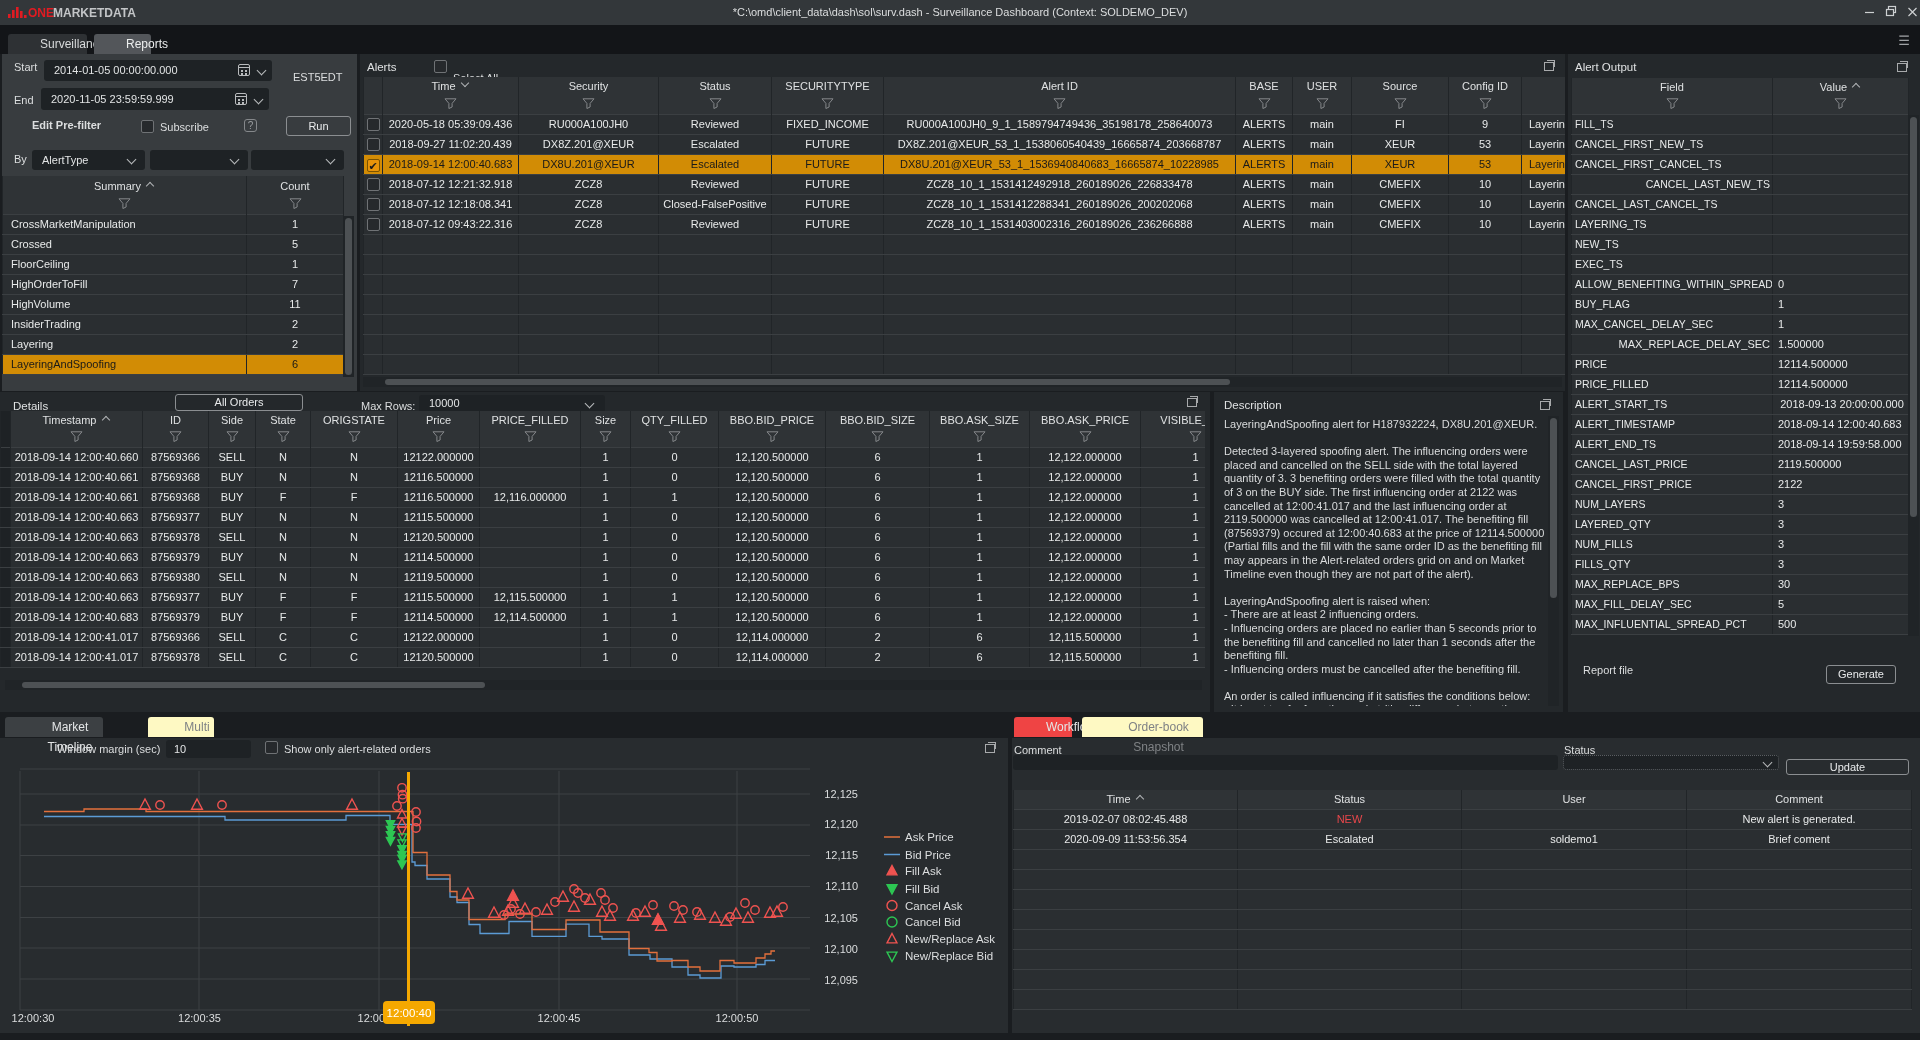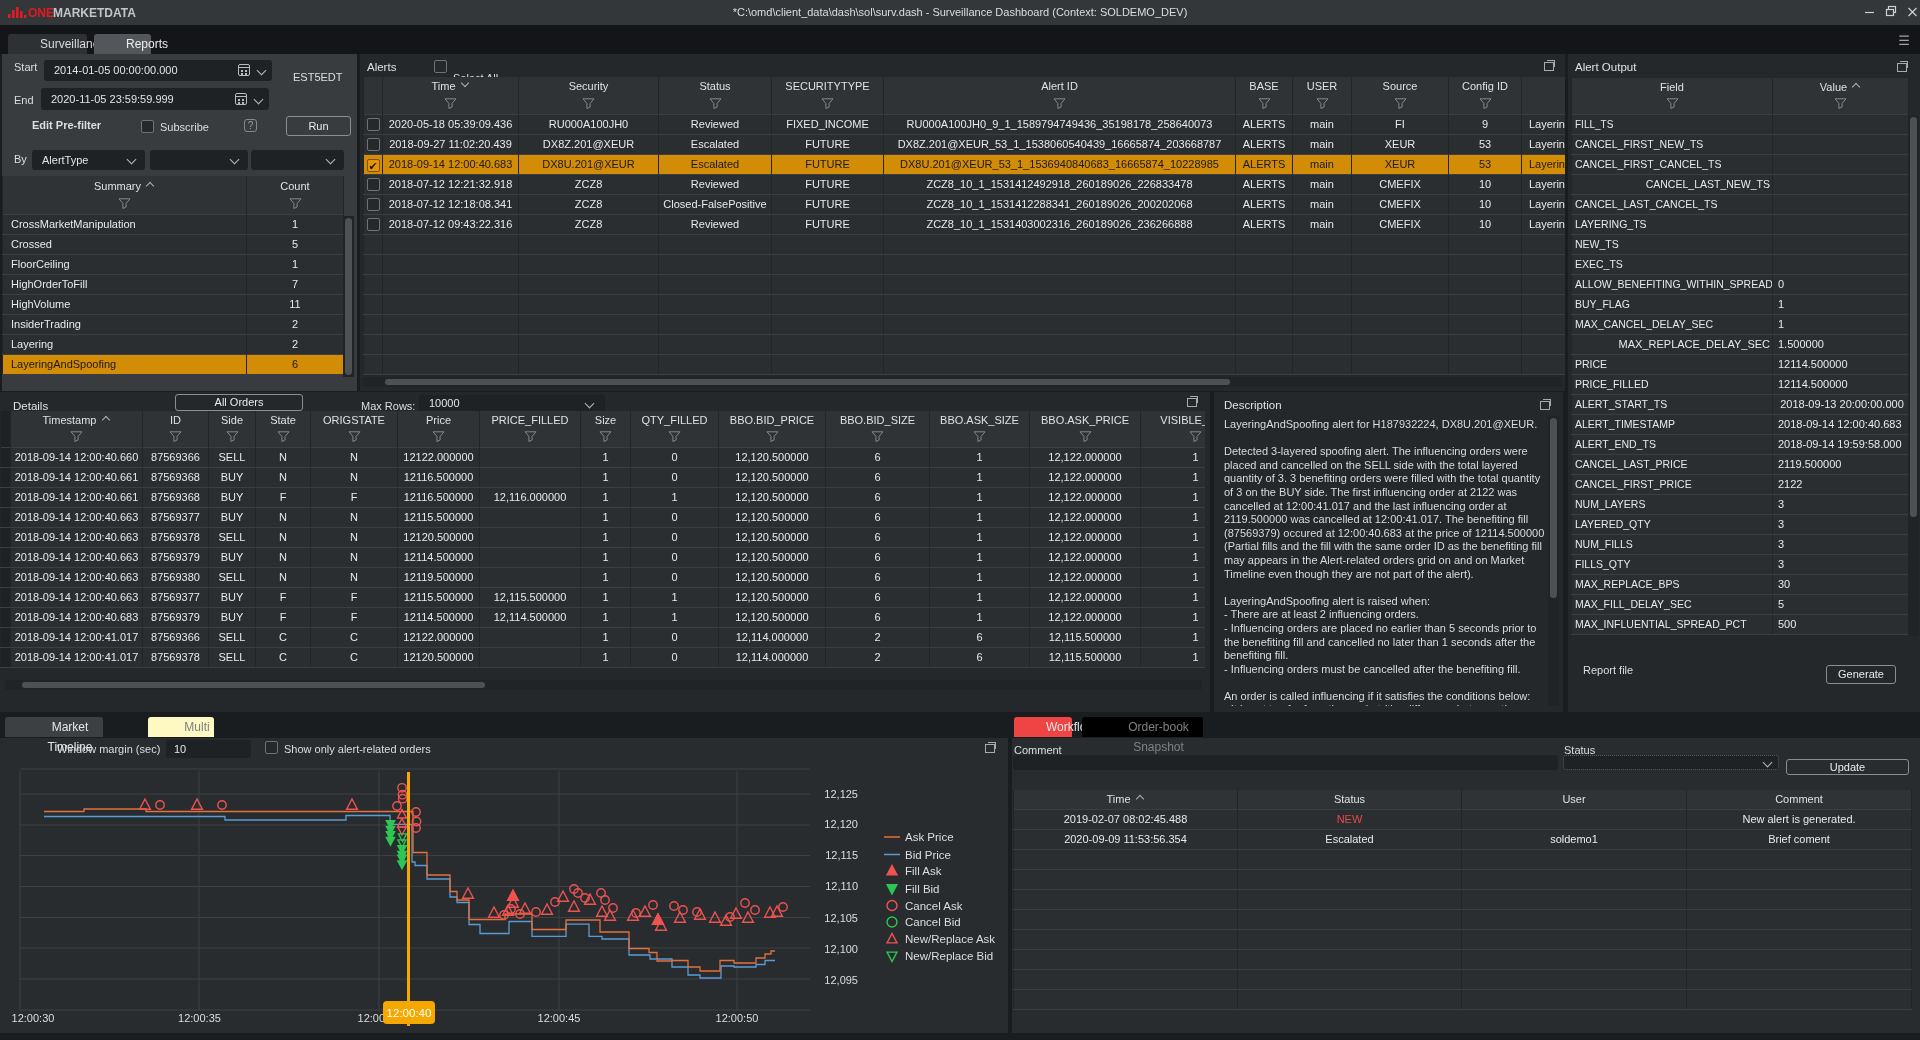--- a/index.html
+++ b/index.html
@@ -955,21 +955,21 @@
       <path d="M892 170.5 L896.95 179.85 L887.05 179.85 Z" fill="none" stroke="#ef5350" stroke-width="1.4"></path>
       <text x="905" y="180" fill="#dcdedf" font-size="11.5px">New/Replace Ask</text>
       <path d="M892 198.5 L896.95 189.15 L887.05 189.15 Z" fill="none" stroke="#2dc653" stroke-width="1.4"></path>
       <text x="905" y="197" fill="#dcdedf" font-size="11.5px">New/Replace Bid</text>
     </svg>
 </div>
 
 <div class="panel" id="wfpanel" style="left:1012px;top:715px;width:908px;height:318px;background:#282c2f;">
   <div style="position:absolute;left:0;top:0;width:908px;height:23px;background:#1a1d20;"></div>
   <div class="tab" style="left:2px;top:2px;width:58px;background:#ef4444;color:#e4e6e7;position:absolute;">Workflow</div>
-  <div class="tab" style="left:70px;top:2px;width:121px;background:#000000;color:#7f8285;position:absolute;">Order-book Snapshot</div>
+  <div class="tab" style="left:70px;top:2px;width:121px;background:#fef9c3;color:#7f8285;position:absolute;">Order-book Snapshot</div>
   <div class="flabel" style="left:2px;top:29px;">Comment</div>
   <div class="input" style="left:1px;top:40px;width:545px;height:15px;"></div>
   <div class="flabel" style="left:552px;top:29px;">Status</div>
   <div class="input" style="left:551px;top:40px;width:216px;height:15px;border:1px dotted #5a5e62;"></div>
   <div class="chev" style="left:752px;top:43px;"></div>
   <div class="btn" style="left:774px;top:44px;width:123px;height:16px;line-height:14px;">Update</div>
   <table class="grid" id="wftable" style="position:absolute;left:1px;top:75px;width:898px;">
     <colgroup>
         <col style="width:224px">
         <col style="width:224px">

